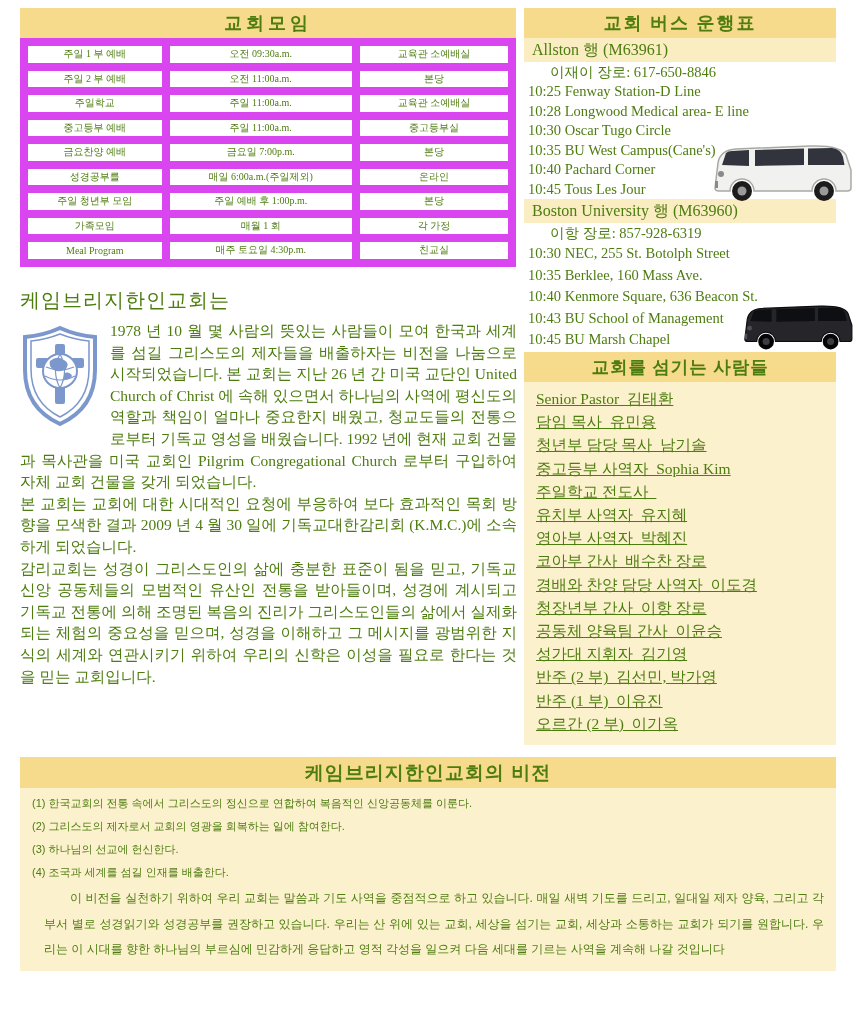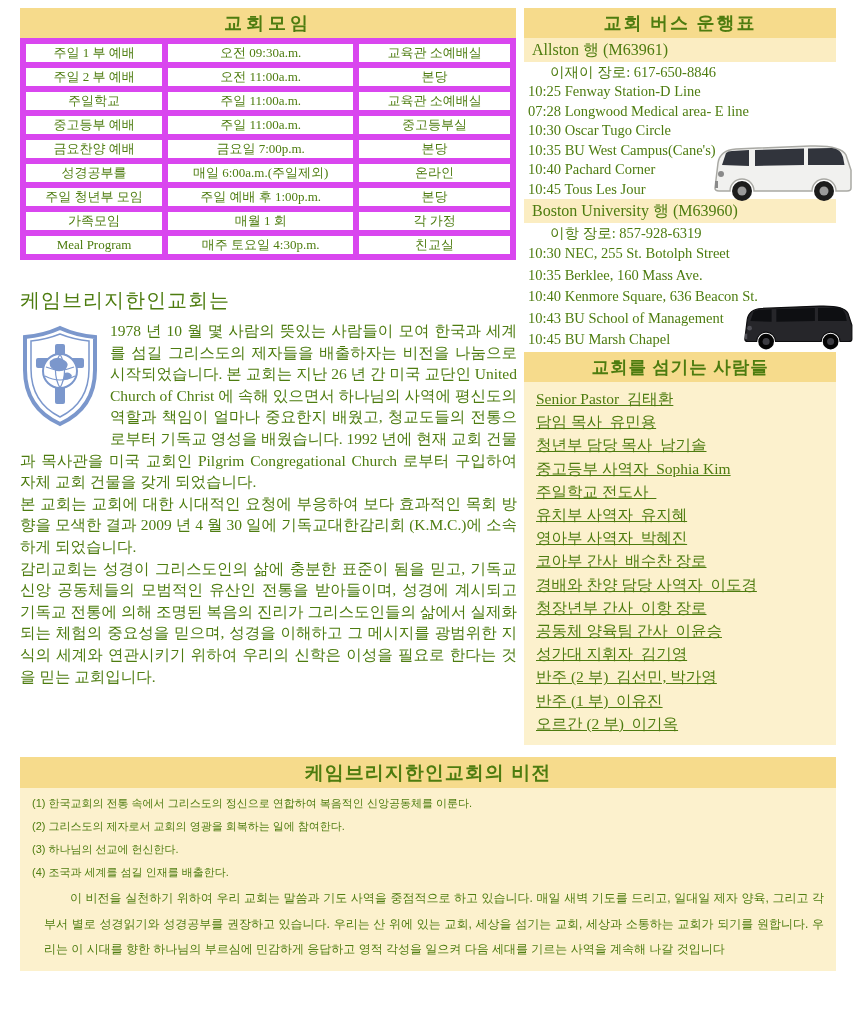--- a/index.html
+++ b/index.html
@@ -6,21 +6,21 @@
   #page{position:relative;width:855px;height:1024px;background:#fff;overflow:hidden;
         font-family:"Liberation Serif","DejaVu Serif",serif;color:#4d7c0f;}
 
   .gold-bar{background:#F6DB8C;text-align:center;font-weight:bold;}
   .cream{background:#FCF1CD;}
 
   
   .meetings{position:absolute;left:20px;top:8px;width:496px;}
   .meetings-title{height:30px;line-height:30px;font-size:18px;letter-spacing:4px;}
   .meetings table{width:100%;border-collapse:collapse;table-layout:fixed;}
-  .meetings td{border:6px solid #d946ef;height:16.5px;padding:0 2px;font-size:13px;
+  .meetings td{border:8px solid #d946ef;height:16.5px;padding:0 2px;font-size:10px;
                text-align:center;white-space:nowrap;overflow:hidden;}
   .meetings col.c1{width:29%;} .meetings col.c2{width:39%;} .meetings col.c3{width:32%;}
 
   
   .bus{position:absolute;left:524px;top:8px;width:312px;}
   .bus-title{height:30px;line-height:30px;font-size:18px;letter-spacing:2px;}
   .route-header{background:#FBEDC2;font-size:16px;line-height:24px;padding-left:8px;}
   .contact{font-size:14.5px;line-height:20px;padding-left:26px;}
   .stop{font-size:14.5px;line-height:19.5px;padding-left:4px;white-space:nowrap;}
   .route2 .stop{line-height:21.5px;}
@@ -118,21 +118,21 @@
       </tbody>
     </table>
   </section>
 
   <section class="bus">
     <div class="gold-bar bus-title">교회 버스 운행표</div>
     <div class="route route1">
       <div class="route-header">Allston 행 (M63961)</div>
       <div class="contact">이재이 장로: 617-650-8846</div>
       <div class="stop">10:25 Fenway Station-D Line</div>
-      <div class="stop">07:28 Longwood Medical area- E line</div>
+      <div class="stop">10:28 Longwood Medical area- E line</div>
       <div class="stop">10:30 Oscar Tugo Circle</div>
       <div class="stop">10:35 BU West Campus(Cane's)</div>
       <div class="stop">10:40 Pachard Corner</div>
       <div class="stop">10:45 Tous Les Jour</div>
     </div>
     <div class="route route2">
       <div class="route-header">Boston University 행 (M63960)</div>
       <div class="contact">이항 장로: 857-928-6319</div>
       <div class="stop">10:30 NEC, 255 St. Botolph Street</div>
       <div class="stop">10:35 Berklee, 160 Mass Ave.</div>

